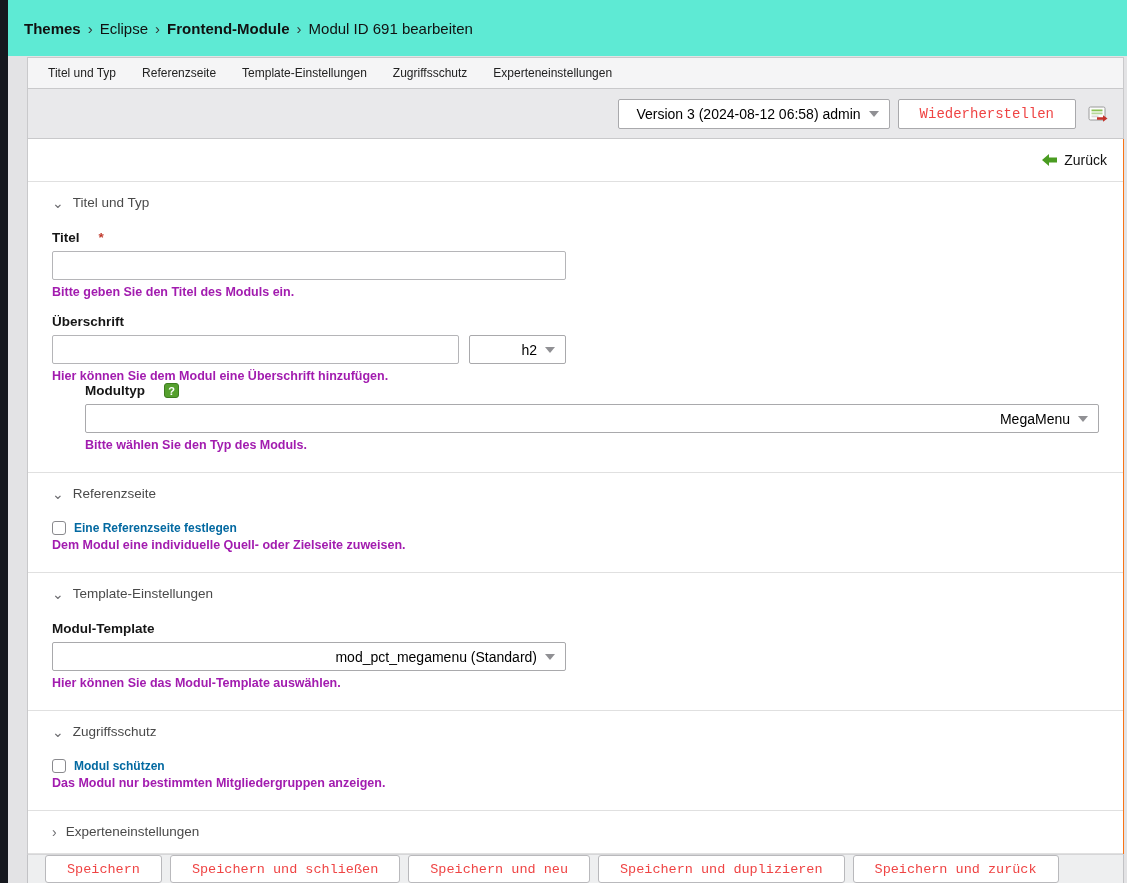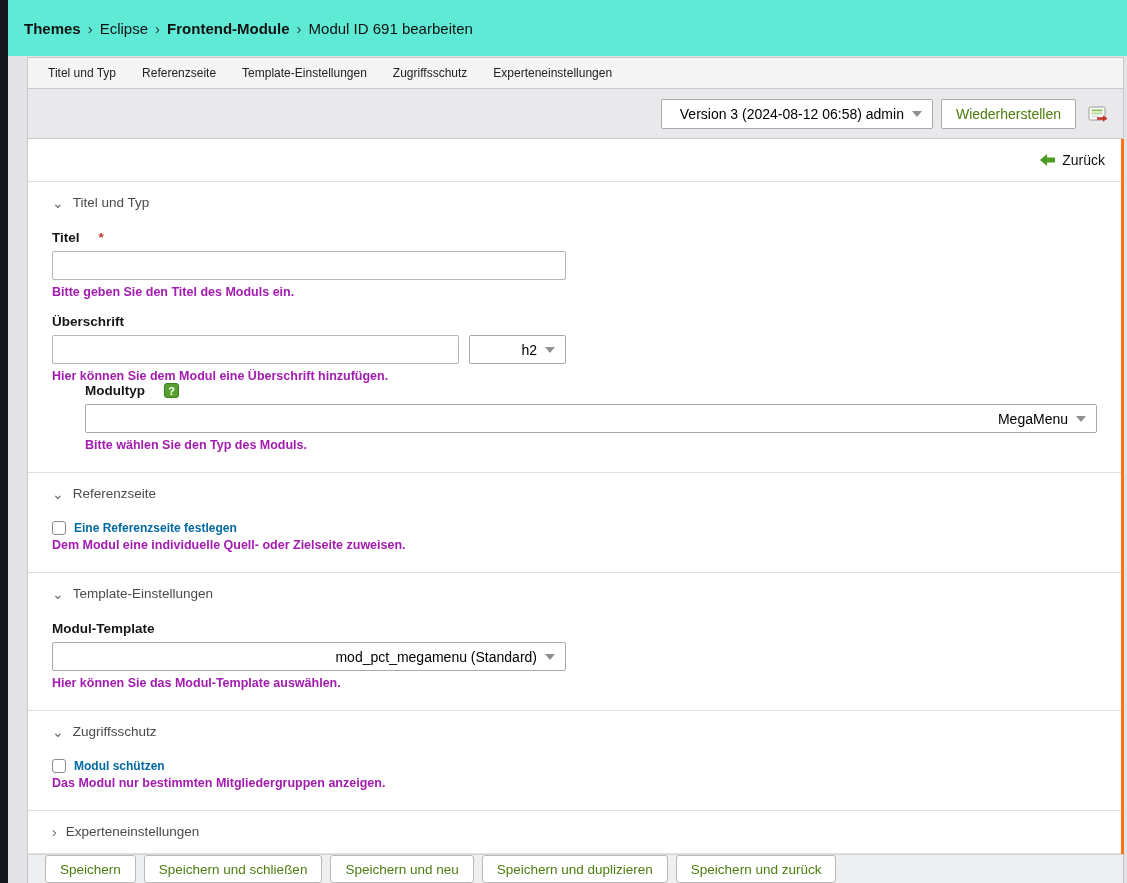--- a/index.html
+++ b/index.html
@@ -43,26 +43,26 @@
     padding: 0 10px; cursor: pointer; font-size: 14px; color: #000000;
   }
   .version-select { width: 272px; height: 30px; }
   .tri {
     width: 0; height: 0; border-left: 5px solid transparent;
     border-right: 5px solid transparent; border-top: 6px solid #909094; flex: 0 0 auto;
     margin-left: 8px;
   }
   .btn {
     background: #fff; border: 1px solid #a9a9ac; border-radius: 2px;
-    font-family: Liberation Sans, sans-serif; font-size: 14px; color: #4d7c0f;
-    height: 30px; padding: 0 14px; cursor: pointer;
+    font-family: Liberation Mono, monospace; font-size: 14px; color: #ef4444;
+    height: 30px; padding: 0 21px; cursor: pointer;
   }
   .diff-wrap { display: inline-flex; align-items: center; margin-left: 4px; cursor: pointer; }
 
-  .form-area { background: #fff; border-left: 1px solid #c9c9cb; border-right: 3px solid #f97316; }
+  .form-area { background: #fff; border-left: 1px solid #c9c9cb; border-right: 1px solid #f97316; }
 
   .back-row {
     height: 43px; display: flex; align-items: center; justify-content: flex-end;
     padding-right: 16px; border-bottom: 1px solid #e0e0e0;
   }
   .back-link { display: inline-flex; align-items: center; gap: 7px; cursor: pointer; font-size: 14px; color: #111; text-decoration: none; }
 
   .section { padding: 13px 24px 20px; border-bottom: 1px solid #e0e0e0; }
   .section.collapsed { padding-bottom: 14px; }
   .section-header {

